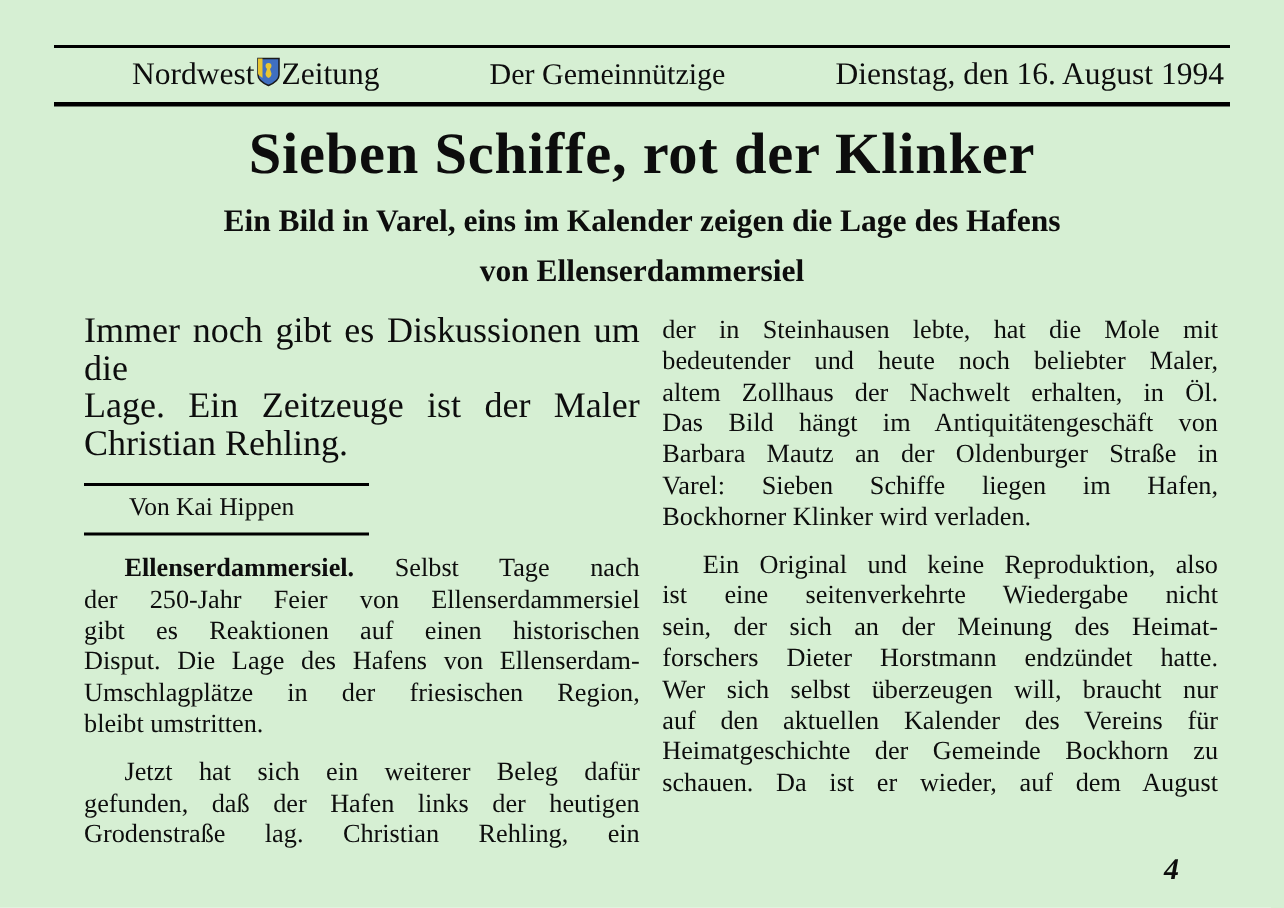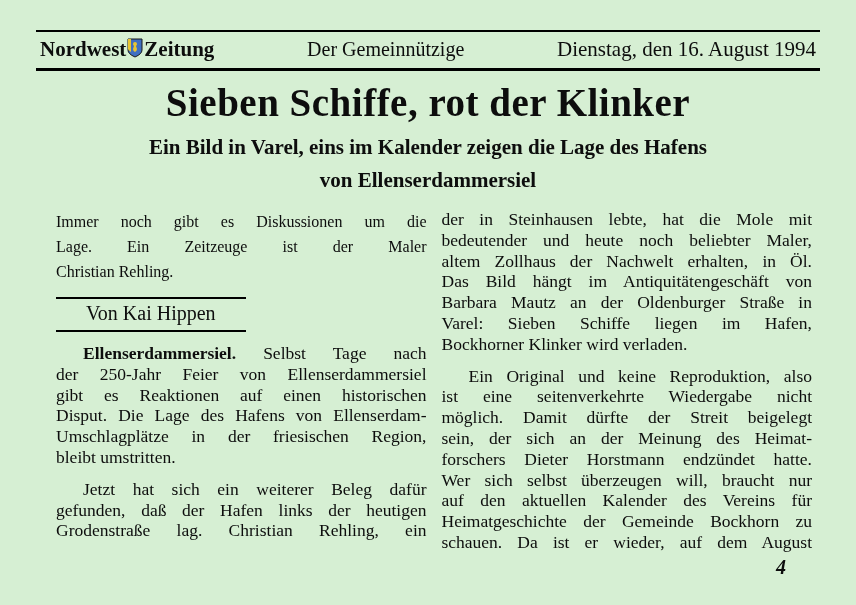--- a/index.html
+++ b/index.html
@@ -16,21 +16,21 @@
   .masthead {
     margin: 30px 36px 0 36px;
     border-top: 2px solid #000;
     border-bottom: 3px solid #000;
     padding: 4px 4px 6px 4px;
     display: flex;
     justify-content: space-between;
     align-items: baseline;
     font-size: 21px;
   }
-  .brand { font-weight: bold; display: inline-flex; align-items: center; }
+  .brand { font-weight: normal; display: inline-flex; align-items: center; margin-left: 48px; }
   .brand .crest { margin: 0 1px; position: relative; top: 2px; }
   .mast-center { font-size: 20px; }
   .mast-date { font-size: 21px; }
   
   .headline {
     text-align: center;
     font-size: 39px;
     font-weight: bold;
     margin-top: 9px;
     line-height: 46px;
@@ -50,38 +50,38 @@
     gap: 15px;
   }
   .column { flex: 1; }
   .line {
     text-align: justify;
     text-align-last: justify;
   }
   .line.last { text-align-last: left; }
   .line.indent { text-indent: 27px; }
   .para.lead {
-    font-size: 16px;
+    font-size: 24px;
     line-height: 25px;
     font-family: Liberation Serif, serif;
   }
   .para.body {
     font-size: 17.5px;
     line-height: 20.8px;
     margin-top: 11px;
   }
   .para.body:first-child { margin-top: 0; }
   .byline {
     width: 190px;
     margin-top: 13px;
     border-top: 2px solid #000;
     border-bottom: 2px solid #000;
     padding: 2px 0 5px 0;
     text-indent: 30px;
-    font-size: 20px;
+    font-size: 17px;
     line-height: 24px;
   }
   
   .page-number {
     text-align: right;
     padding-right: 70px;
     margin-top: 3px;
     font-size: 20px;
     font-weight: bold;
     font-style: italic;
@@ -143,21 +143,20 @@
           <div class="line">bedeutender und heute noch beliebter Maler,</div>
           <div class="line">altem Zollhaus der Nachwelt erhalten, in Öl.</div>
           <div class="line">Das Bild hängt im Antiquitätengeschäft von</div>
           <div class="line">Barbara Mautz an der Oldenburger Straße in</div>
           <div class="line">Varel: Sieben Schiffe liegen im Hafen,</div>
           <div class="line last">Bockhorner Klinker wird verladen.</div>
         </div>
         <div class="para body">
           <div class="line indent">Ein Original und keine Reproduktion, also</div>
           <div class="line">ist eine seitenverkehrte Wiedergabe nicht</div>
-          <div class="line">möglich. Damit dürfte der Streit beigelegt</div>
           <div class="line">sein, der sich an der Meinung des Heimat-</div>
           <div class="line">forschers Dieter Horstmann endzündet hatte.</div>
           <div class="line">Wer sich selbst überzeugen will, braucht nur</div>
           <div class="line">auf den aktuellen Kalender des Vereins für</div>
           <div class="line">Heimatgeschichte der Gemeinde Bockhorn zu</div>
           <div class="line">schauen. Da ist er wieder, auf dem August</div>
         </div>
       </div>
   </div>
 

